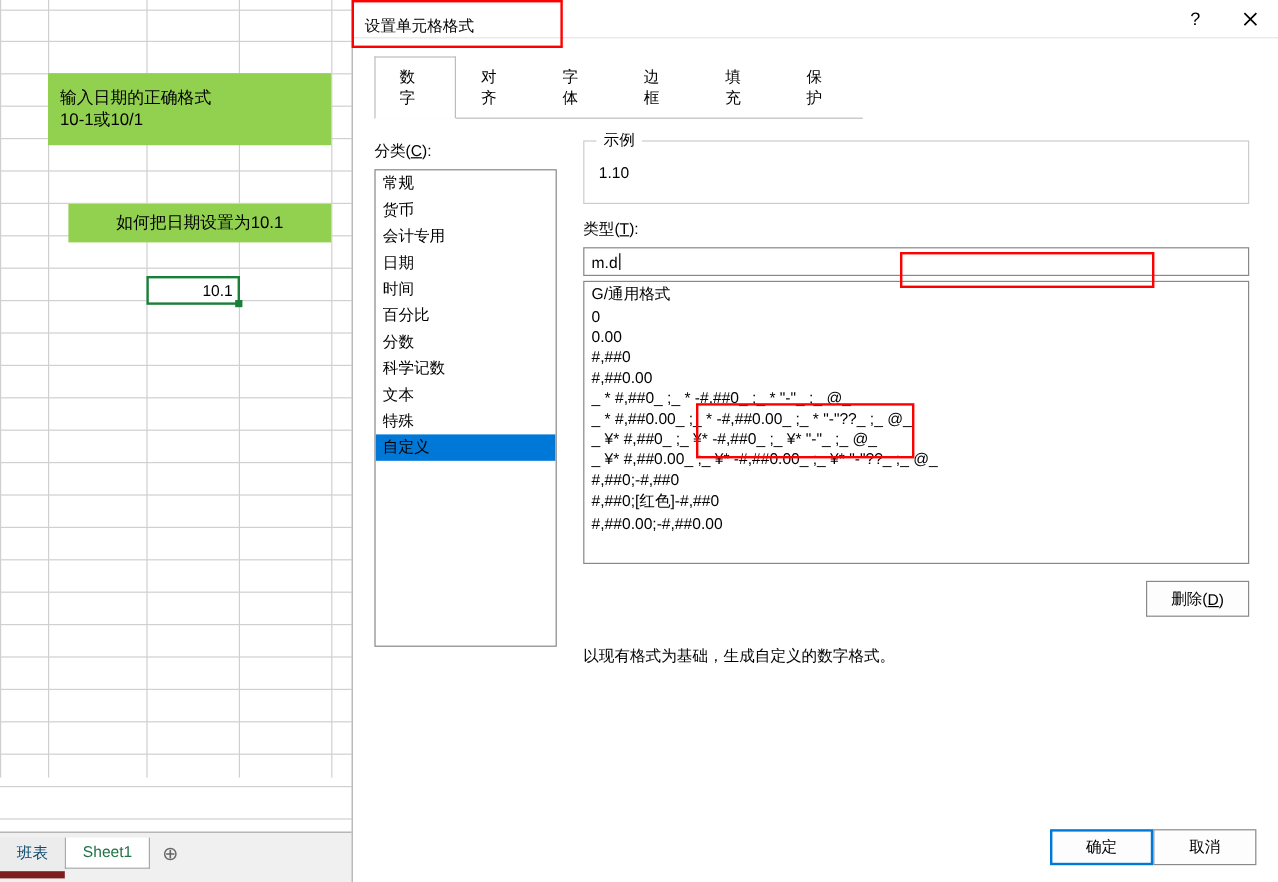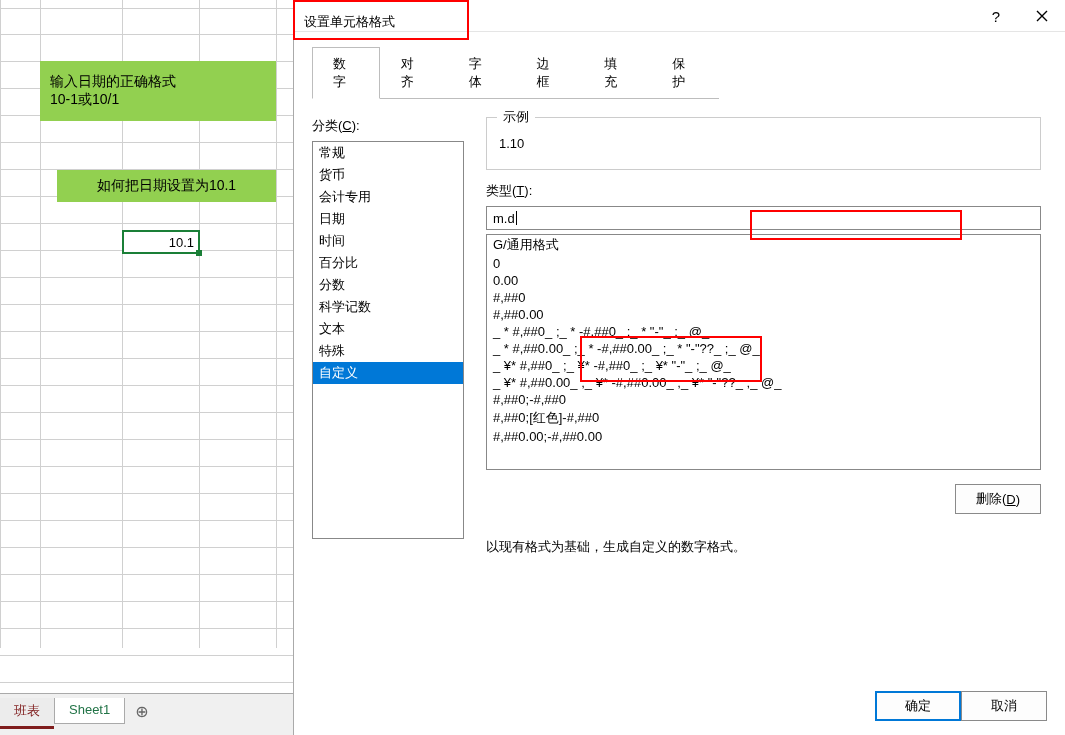--- a/index.html
+++ b/index.html
@@ -72,22 +72,22 @@
     border-top:1px solid #aaa;
     display:flex;
     align-items:flex-start;
     background:#f0f0f0;
     padding-top:4px;
   }
   .tabbar .tab {
     padding: 4px 14px 6px;
     font-size: 13px;
     background:#ececec;
-    border-bottom: 3px solid #7f1d1d;
-    color:#7f1d1d;
+    border-bottom: 6px solid #7f1d1d;
+    color:#0c4a6e;
   }
   .tabbar .tab.active {
     background:#fff;
     border: 1px solid #aaa;
     border-top: none;
     color:#217346;
     font-weight: 500;
   }
   .tabbar .add { padding:4px 10px; color:#666; font-size:16px; }
 
@@ -168,21 +168,21 @@
     overflow-y: scroll;
     background:#fff;
   }
   .cat-list .item {
     padding: 2px 6px;
     font-size: 13px;
     white-space: nowrap;
   }
   .cat-list .item.selected {
     background: #0078d7;
-    color: #ffffff;
+    color: #000000;
   }
 
   .right-col { flex:1; padding-left: 4px; }
   .example-group {
     border:1px solid #ccc;
     padding: 18px 12px 18px 12px;
     position: relative;
     margin-bottom: 12px;
     width: 555px;
   }

